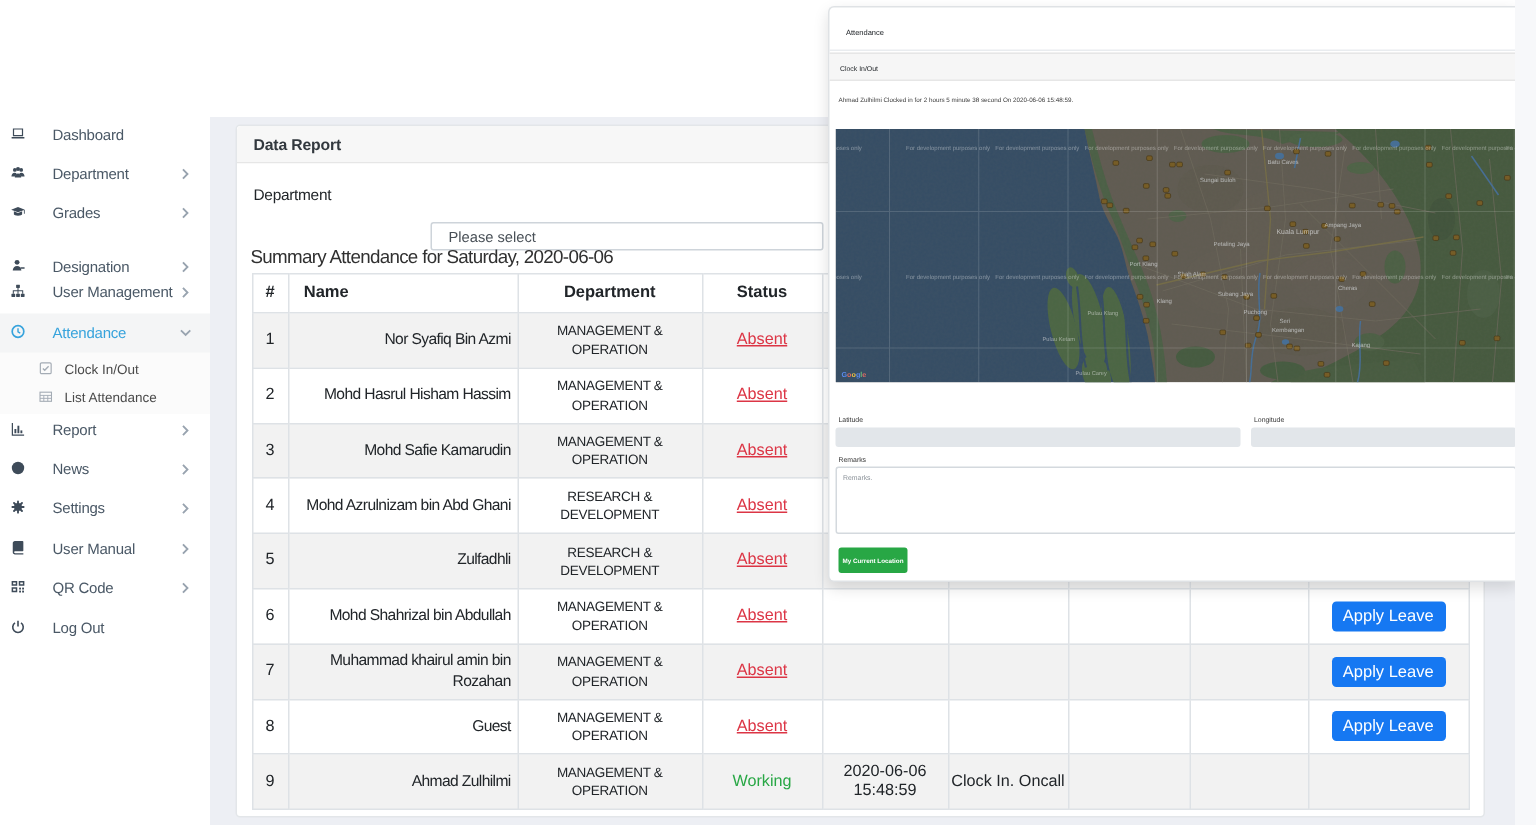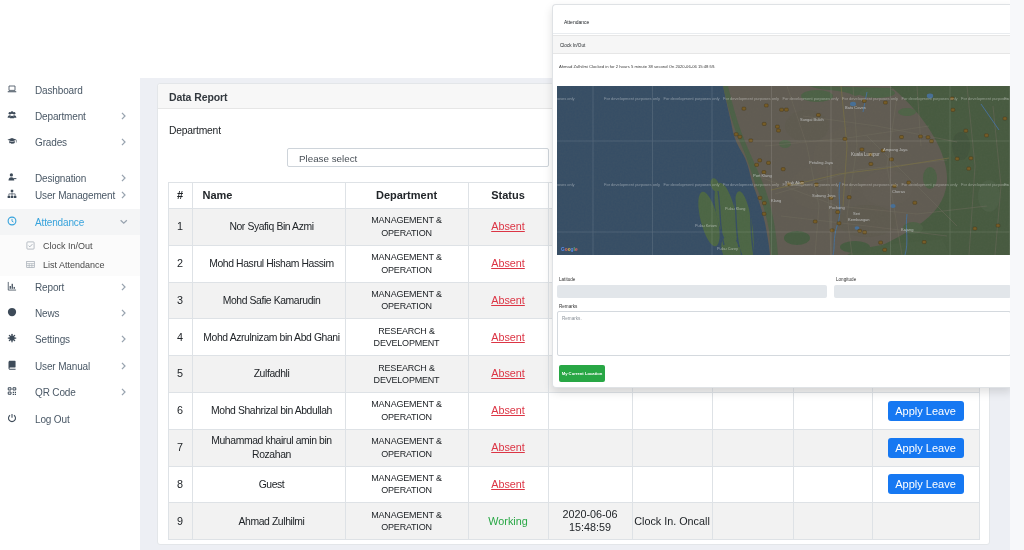--- a/index.html
+++ b/index.html
@@ -13,21 +13,21 @@
   .lbl { font-size:10.3px; letter-spacing:-0.2px; color:#212529; }
   #deptlbl { left:11px; top:41px; }
   #sel { left:129px; top:38px; width:262px; height:19px; border:1px solid #ced4da; border-radius:2px; background:#fff;margin-top:26px; }
   #sel span { position:absolute; left:11px; top:4px; font-size:9.8px; color:#495057; }
   #sumtitle { left:9px; top:80px; font-size:12.5px; letter-spacing:-0.45px; color:#303030; }
   table { border-collapse:collapse; table-layout:fixed; font-size:10.8px; color:#212529; }
   td, th { border:1px solid #dee2e6; line-height:13.5px; vertical-align:middle; padding:2px 4px; }
   th { font-weight:bold; text-align:center; height:26px; font-size:11px; }
   th.nm { text-align:left; padding-left:10px; }
   td { height:36.8px; text-align:center; }
-  td.nm { text-align:center; padding-left:10px; white-space:nowrap; font-size:10.4px; letter-spacing:-0.4px; }
+  td.nm { text-align:right; padding-left:10px; white-space:nowrap; font-size:10.4px; letter-spacing:-0.4px; }
   td.dept { font-size:9px; letter-spacing:-0.2px; line-height:12.5px; }
   tr.odd td { background:#f2f2f2; }
   .red { color:#dc3545;text-decoration:underline; }
   .grn { color:#28a745; }
   .btn-b { display:inline-block; width:76px; height:20px; line-height:20px; border-radius:3px; background:#1678f2; color:#fff; font-size:11px; text-align:center; }
   .mi { position:absolute; left:0; width:140px; height:26px; }
   .mi .txt { position:absolute; left:35px; top:8px; font-size:10px; letter-spacing:-0.15px; color:#4a5866; }
   .mi svg.ic { position:absolute; left:7px; top:7px; width:10px; height:10px; }
   .mi .ic * { fill:#3e4b59; stroke:none; }
   .mi .ic .st { fill:none; stroke:#3e4b59; }
@@ -212,20 +212,21 @@
     <span class="txt">List Attendance</span>
   </div>
   <div class="abs" id="card">
     <div class="abs" id="cardhead">
       <span>Data Report</span>
     </div>
     <span class="abs lbl" id="deptlbl">Department</span>
     <div class="abs" id="sel">
       <span>Please select</span>
     </div>
+    <span class="abs" id="sumtitle">Summary Attendance for Saturday, 2020-06-06</span>
     <table class="abs" style="left:9.5px; top:98px; width:811px;">
       <colgroup>
         <col style="width:24px">
         <col style="width:153px">
         <col style="width:123px">
         <col style="width:80px">
         <col style="width:84px">
         <col style="width:80px">
         <col style="width:81px">
         <col style="width:79px">

